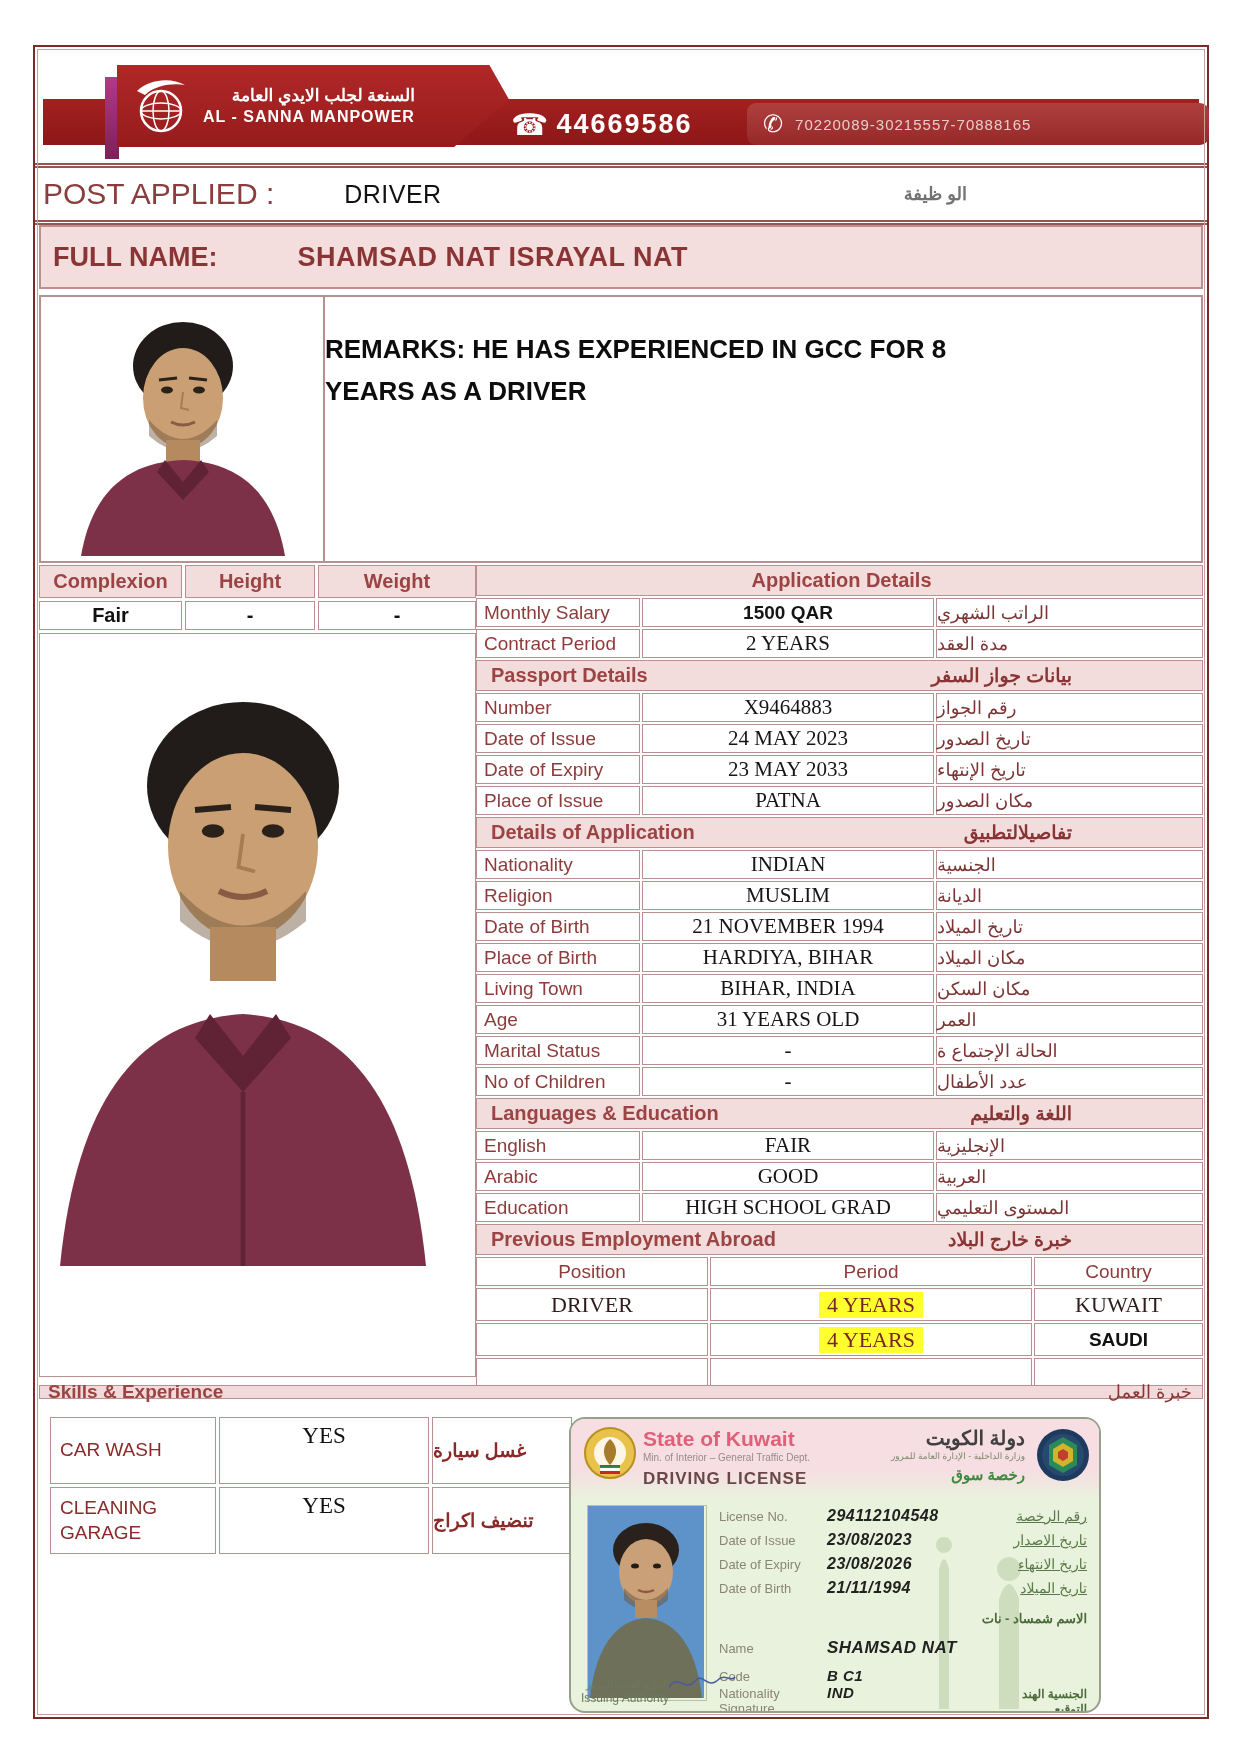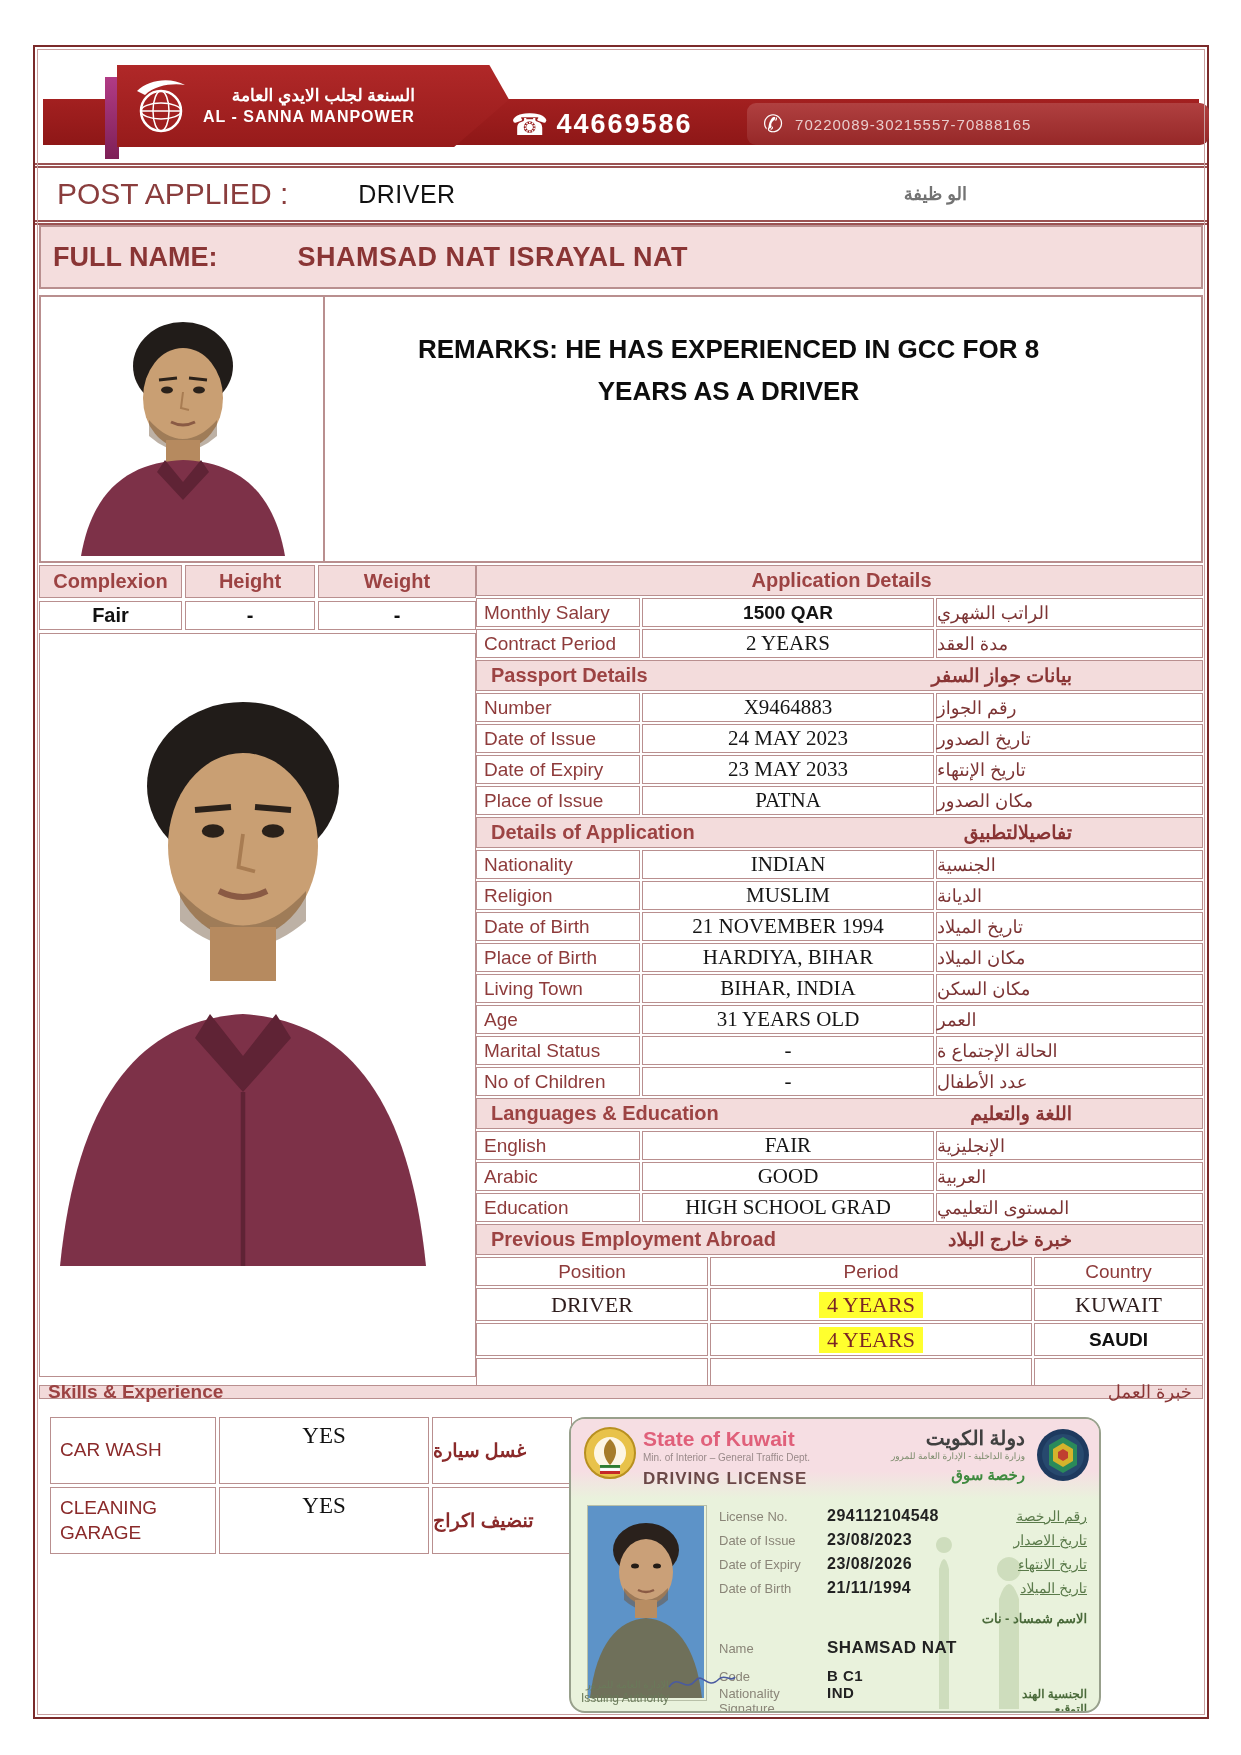--- a/index.html
+++ b/index.html
@@ -22,34 +22,34 @@
   .phone-icon{font-size:30px;margin-right:8px;}
   .phone-num{font-size:27px;font-weight:bold;letter-spacing:2px;}
   .mobile-band{position:absolute;left:706px;top:48px;width:462px;height:42px;background:linear-gradient(#b04040,#962828);
                border-radius:9px;display:flex;align-items:center;padding-left:16px;box-sizing:border-box;}
   .mobile-icon{color:#fff;font-size:24px;margin-right:12px;}
   .mobile-num{color:#e9cccc;font-size:15px;letter-spacing:1px;}
 
   
   .post-row{position:absolute;left:0;right:0;top:116px;height:52px;background:#fff;
             border-top:5px double #9a5252;border-bottom:5px double #9a5252;display:flex;align-items:center;}
-  .post-label{color:#8a3d3d;font-size:30px;padding-left:22px;}
+  .post-label{color:#8a3d3d;font-size:30px;padding-left:8px;}
   .post-value{color:#111;font-size:25px;margin-left:70px;letter-spacing:.5px;}
   .post-ar{margin-left:auto;padding-right:240px;color:#737373;font-size:18px;font-weight:bold;}
 
   
   .name-row{position:absolute;left:4px;right:4px;top:178px;height:60px;background:#f4dddd;border:2px solid #b98f8f;
             display:flex;align-items:center;color:#8a3535;font-weight:bold;font-size:27px;}
   .name-label{padding-left:12px;}
   .name-value{margin-left:80px;letter-spacing:.5px;}
 
   
   .photo-remarks{position:absolute;left:4px;right:4px;top:248px;height:264px;border:2px solid #b98f8f;display:flex;}
   .photo-cell{width:282px;border-right:2px solid #b98f8f;position:relative;flex:none;}
-  .remarks-cell{flex:1;padding-top:32px;padding-right:69px;text-align:center;
+  .remarks-cell{flex:1;padding-top:32px;padding-right:69px;text-align:left;
                 font-weight:bold;font-size:26px;color:#0d0d0d;line-height:1.6;}
 
   
   .main-left{position:absolute;left:4px;top:518px;width:437px;}
   .phys-row{display:flex;gap:3px;margin-bottom:3px;}
   .pcell{border:1px solid #b98f8f;display:flex;align-items:center;justify-content:center;box-sizing:border-box;}
   .phys-hdr .pcell{height:33px;background:#f3dcdc;color:#9c4343;font-weight:bold;font-size:20px;}
   .phys-val .pcell{height:29px;background:#fff;color:#111;font-weight:bold;font-size:20px;}
   .pc1{width:143px;} .pc2{width:130px;} .pc3{flex:1;}
   .bigphoto-cell{height:742px;border:1px solid #b98f8f;position:relative;}
@@ -98,21 +98,21 @@
   .lic-dept{color:#9a8a8a;font-size:10px;}
   .lic-title{color:#6b4848;font-weight:bold;font-size:17px;letter-spacing:1px;margin-top:3px;}
   .lic-head-ar{position:absolute;right:74px;top:6px;text-align:right;line-height:1.3;}
   .lic-country-ar{color:#404040;font-weight:bold;font-size:20px;}
   .lic-dept-ar{color:#7a8a6a;font-size:9px;}
   .lic-title-ar{color:#3f8a3f;font-weight:bold;font-size:15px;margin-top:2px;}
   .lic-photo{position:absolute;left:16px;top:86px;width:118px;height:194px;border:1px solid #b8c0a8;}
   .lic-fields{position:absolute;left:148px;top:88px;right:12px;}
   .lf-row{display:flex;align-items:baseline;height:24px;}
   .lf-label{width:108px;color:#8a8578;font-size:13px;flex:none;}
-  .lf-value{font-weight:bold;font-size:16px;color:#222;letter-spacing:.5px;}
+  .lf-value{font-weight:bold;font-size:16px;color:#222;letter-spacing:.5px;font-style:italic;}
   .lf-ar{margin-left:auto;color:#5a7a4a;font-size:14px;text-decoration:underline;}
   .lic-name-ar{text-align:right;color:#4a6a3a;font-size:13px;font-weight:bold;margin-top:8px;}
   .lic-name-row{display:flex;align-items:baseline;margin-top:12px;}
   .lic-bottom{position:absolute;left:148px;top:248px;right:12px;}
   .lb-row{display:flex;align-items:baseline;height:17px;}
   .lb-ar{margin-left:auto;color:#4a6a3a;font-size:12px;font-weight:bold;}
   .issuing{position:absolute;left:10px;bottom:6px;color:#6a7a5a;line-height:1.2;}
   .issuing .ar{font-size:10px;}
   .issuing .en{font-size:12px;}
   .sig-squiggle{position:absolute;left:96px;bottom:16px;}

